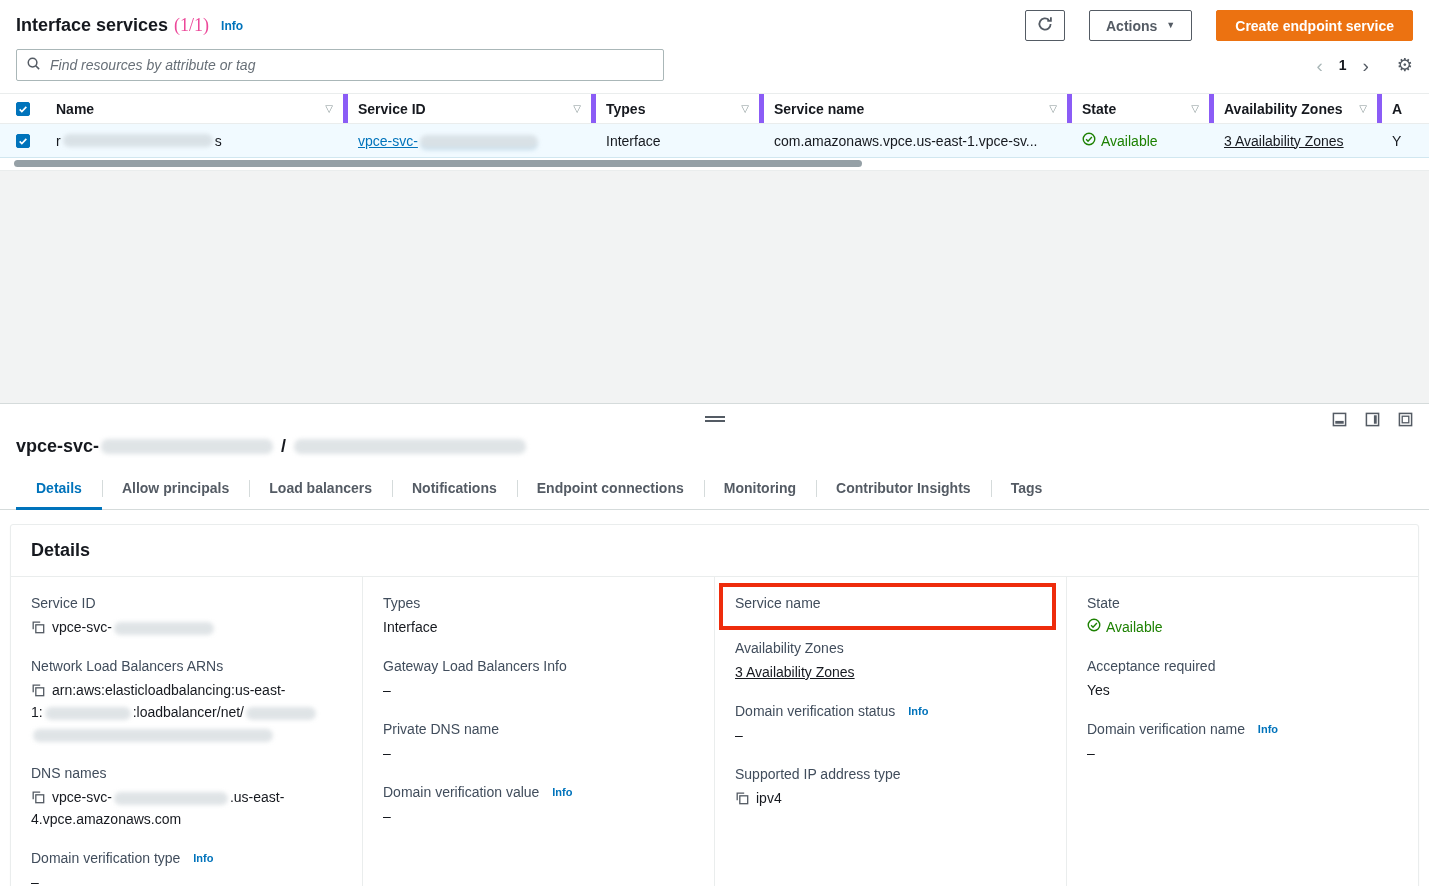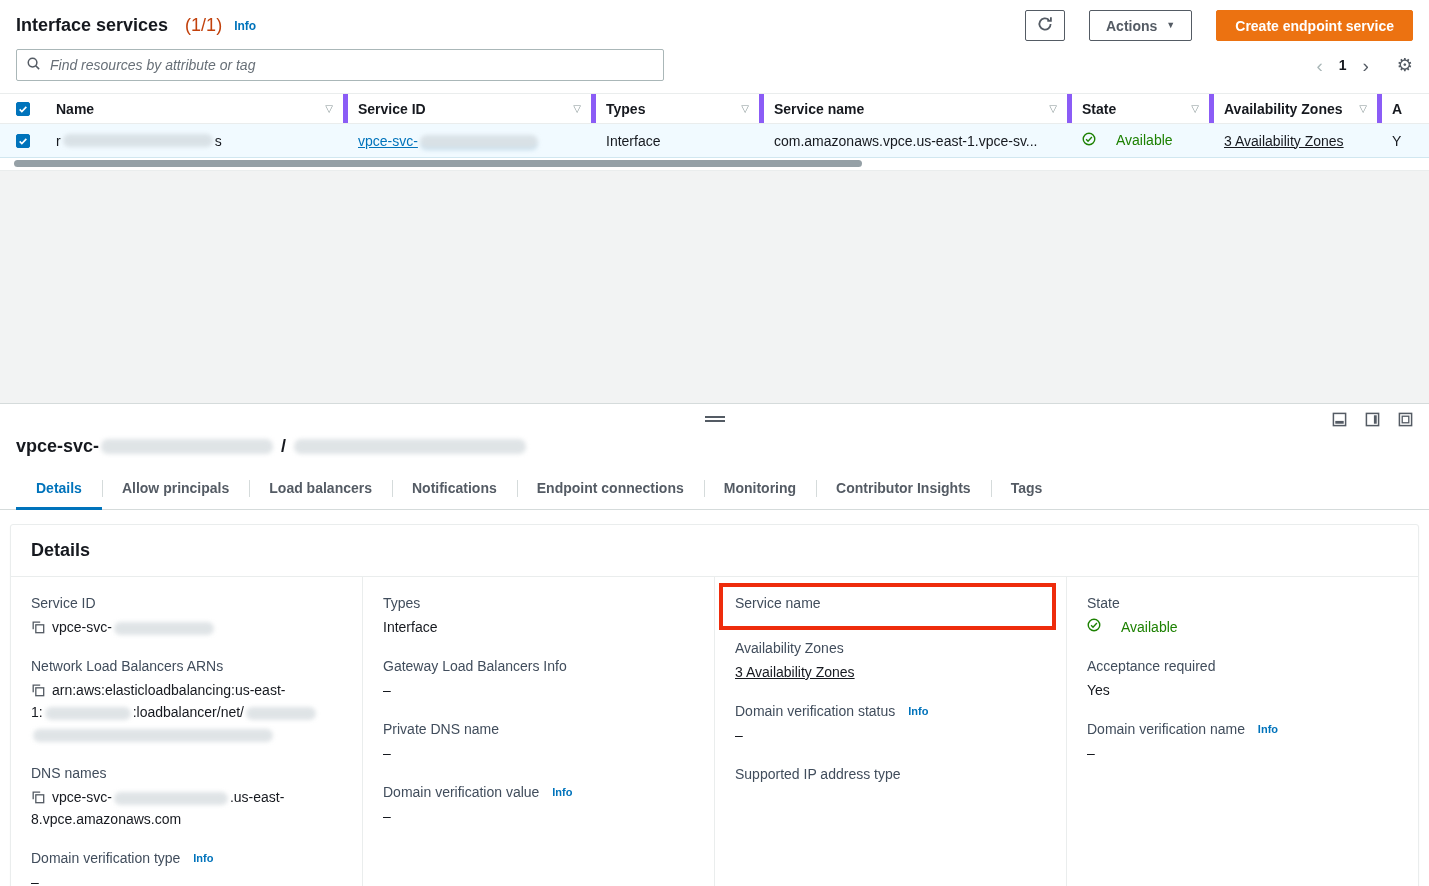--- a/index.html
+++ b/index.html
@@ -6,21 +6,21 @@
   * { box-sizing: border-box; }
   body {
     width: 1429px; height: 886px; margin: 0; overflow: hidden;
     font-family: "Liberation Sans", "DejaVu Sans", sans-serif;
     font-size: 14px; color: #16191f; background: #fff;
   }
   
   .top-pane { background: #fff; }
   .header-row { display: flex; align-items: center; padding: 10px 16px 4px 16px; }
   .page-title { font-size: 18px; font-weight: 700; margin: 0; display: flex; align-items: baseline; }
-  .title-count { color: #c2410c; font-weight: 400; margin-left: 17px; }
+  .title-count { color: #ec4899; font-weight: 400; margin-left: 6px; font-family: Liberation Serif, serif; }
   .info-link { color: #0073bb; font-size: 12px; font-weight: 700; margin-left: 12px; cursor: pointer; }
   .header-actions { margin-left: auto; display: flex; align-items: flex-start; gap: 24px; }
   .icon-btn { width: 40px; height: 31px; background: #fff; border: 1px solid #545b64; border-radius: 2px;
     display: flex; align-items: center; justify-content: center; cursor: pointer; }
   .secondary-btn { height: 31px; background: #fff; border: 1px solid #545b64; border-radius: 2px;
     color: #545b64; font-weight: 700; font-size: 14px; padding: 0 16px; display: flex; align-items: center; gap: 9px; cursor: pointer; font-family: inherit; }
   .secondary-btn .caret { font-size: 9px; line-height: 1; }
   .primary-btn { height: 31px; background: #ec7211; border: 1px solid #ec7211; border-radius: 2px;
     color: #fff; font-weight: 700; font-size: 14px; padding: 0 18px; cursor: pointer; font-family: inherit; }
   .toolbar-row { display: flex; align-items: center; padding: 4px 16px 12px 16px; }
@@ -49,21 +49,21 @@
   .c-types { width: 168px; }
   .c-sname { width: 308px; }
   .c-state { width: 142px; }
   .c-az    { width: 168px; }
   .c-acc   { width: 60px; }
   .filter-glyph { margin-left: auto; color: #879596; font-size: 10px; padding-left: 6px; cursor: pointer; }
   .checkbox { width: 14px; height: 14px; background: #0073bb; border: 1px solid #0073bb; border-radius: 2px;
     display: flex; align-items: center; justify-content: center; cursor: pointer; }
   .link { color: #0073bb; text-decoration: underline; cursor: pointer; }
   .dark-link { color: #16191f; text-decoration: underline; cursor: pointer; }
-  .status-ok { color: #1d8102; display: flex; gap: 20px; }
+  .status-ok { color: #1d8102; display: flex; align-items: center; gap: 5px; }
   .redact { display: inline-block; height: 13px; border-radius: 7px; background: #c6ced3; opacity: .55;
     filter: blur(2px); vertical-align: middle; margin: 0 2px; }
   .redact.ul { box-shadow: 0 2px 0 #9cc3dc; }
   .hscroll { position: relative; height: 12px; }
   .hscroll .thumb { position: absolute; left: 14px; top: 2px; width: 848px; height: 7px; background: #95a0a6; border-radius: 4px; cursor: pointer; }
   
   .gray-gap { height: 233px; background: #f2f3f3; border-top: 1px solid #eaeded; }
   
   .bottom-pane { position: relative; height: 494px; background: #fff; border-top: 1px solid #d5dbdb; }
   .split-handle { position: absolute; top: 7px; left: 50%; transform: translateX(-50%); cursor: row-resize; padding: 3px; }
@@ -302,21 +302,21 @@
         </div>
         <div class="field">
           <div class="flabel">DNS names</div>
           <div class="fvalue">
             <span class="copy-ic">
               <svg width="14" height="14" viewBox="0 0 16 16">
                   <rect x="5.5" y="5.5" width="9" height="9" fill="none" stroke="#545b64" stroke-width="1.5"></rect>
                   <path d="M10.5 2.5h-8v8" fill="none" stroke="#545b64" stroke-width="1.5"></path>
                 </svg>
             </span><span>vpce-svc-</span><span class="redact" style="width:114px"></span><span>.us-east-</span><br>
-            <span>8.vpce.amazonaws.com</span>
+            <span>4.vpce.amazonaws.com</span>
           </div>
         </div>
         <div class="field">
           <div class="flabel">
             <span>Domain verification type</span>
             <a class="info-sm">Info</a>
           </div>
           <div class="fvalue">–</div>
         </div>
       </div>
@@ -357,20 +357,28 @@
         </div>
         <div class="field">
           <div class="flabel">
             <span>Domain verification status</span>
             <a class="info-sm">Info</a>
           </div>
           <div class="fvalue">–</div>
         </div>
         <div class="field">
           <div class="flabel">Supported IP address type</div>
+          <div class="fvalue">
+            <span class="copy-ic">
+              <svg width="14" height="14" viewBox="0 0 16 16">
+                  <rect x="5.5" y="5.5" width="9" height="9" fill="none" stroke="#545b64" stroke-width="1.5"></rect>
+                  <path d="M10.5 2.5h-8v8" fill="none" stroke="#545b64" stroke-width="1.5"></path>
+                </svg>
+            </span><span>ipv4</span>
+          </div>
         </div>
       </div>
 
       <div class="col">
         <div class="field">
           <div class="flabel">State</div>
           <div class="fvalue">
             <span class="status-ok">
               <span>
                 <svg width="14" height="14" viewBox="0 0 16 16">

